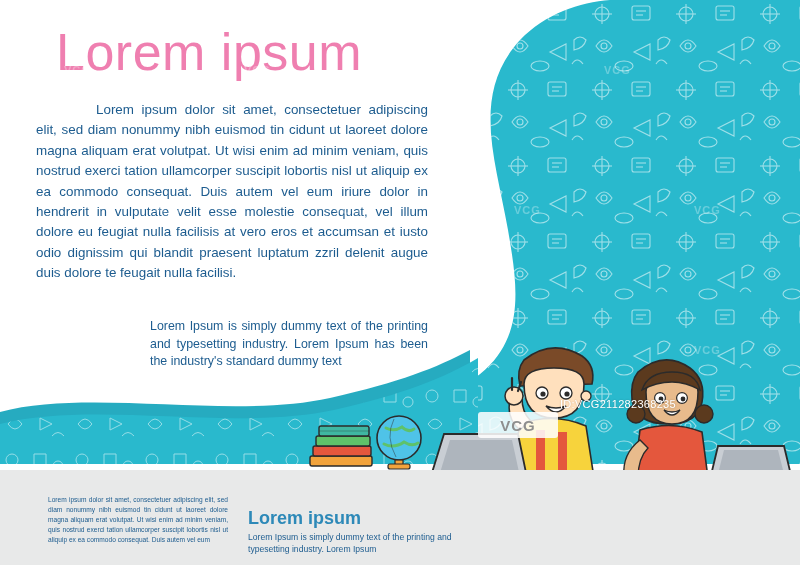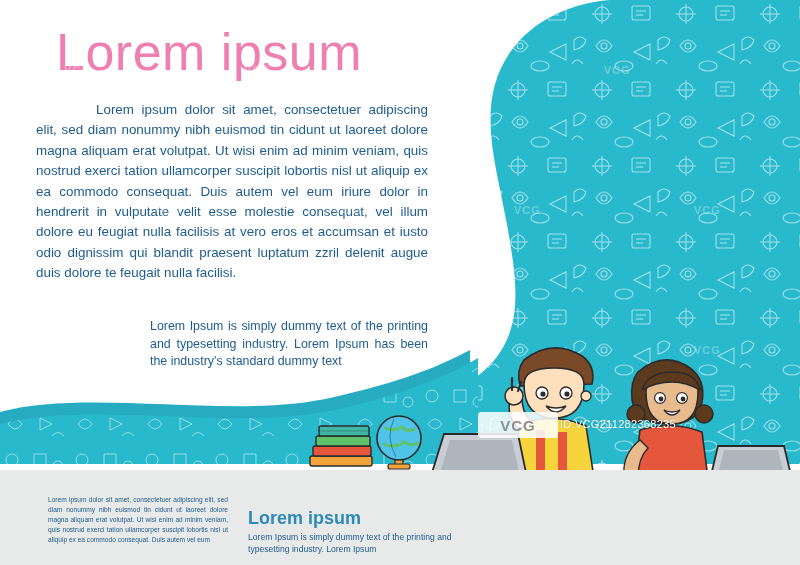--- a/index.html
+++ b/index.html
@@ -106,21 +106,21 @@
   }
   .wm-box span {
     font-size: 15px;
     font-weight: bold;
     color: #8e8e8e;
     letter-spacing: 1px;
   }
   .wm-id {
     position: absolute;
     left: 560px;
-    top: 418px;
+    top: 398px;
     font-size: 11px;
     color: #ffffff;
     letter-spacing: 0.3px;
     text-shadow: 0 0 2px rgba(0,0,0,0.25);
   }
   .wm-tile {
     position: absolute;
     font-size: 11px;
     font-weight: bold;
     color: rgba(255,255,255,0.30);

